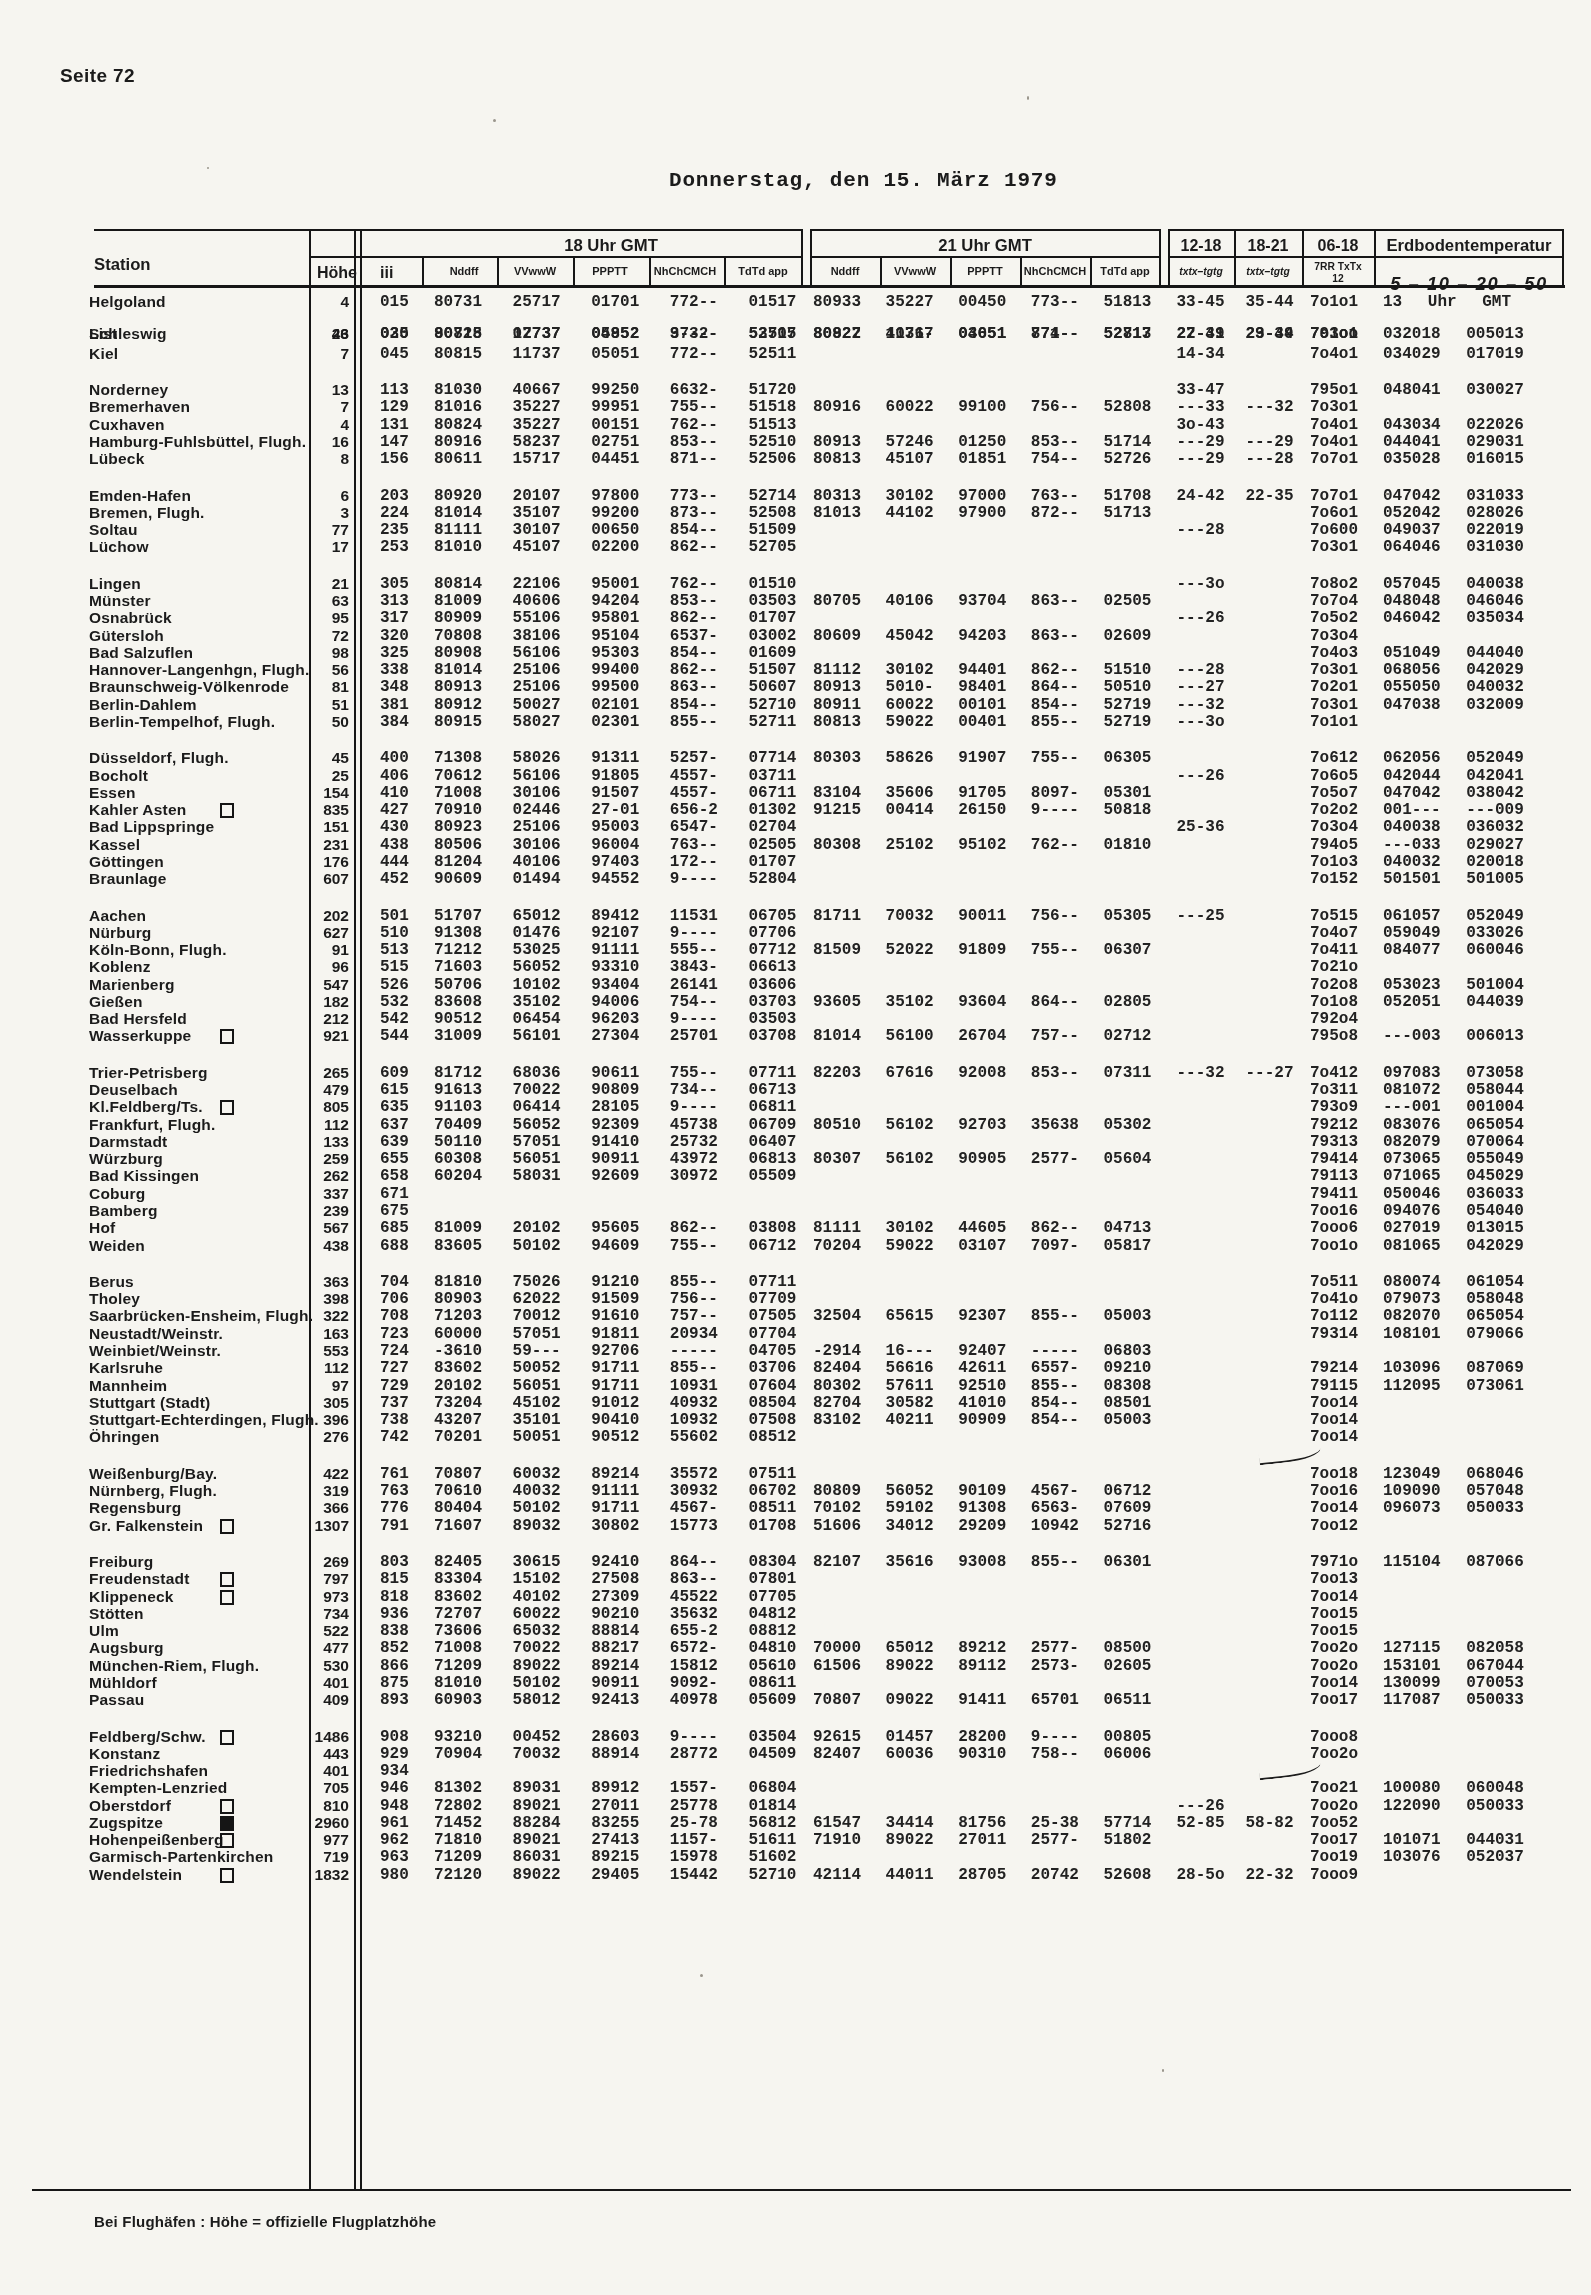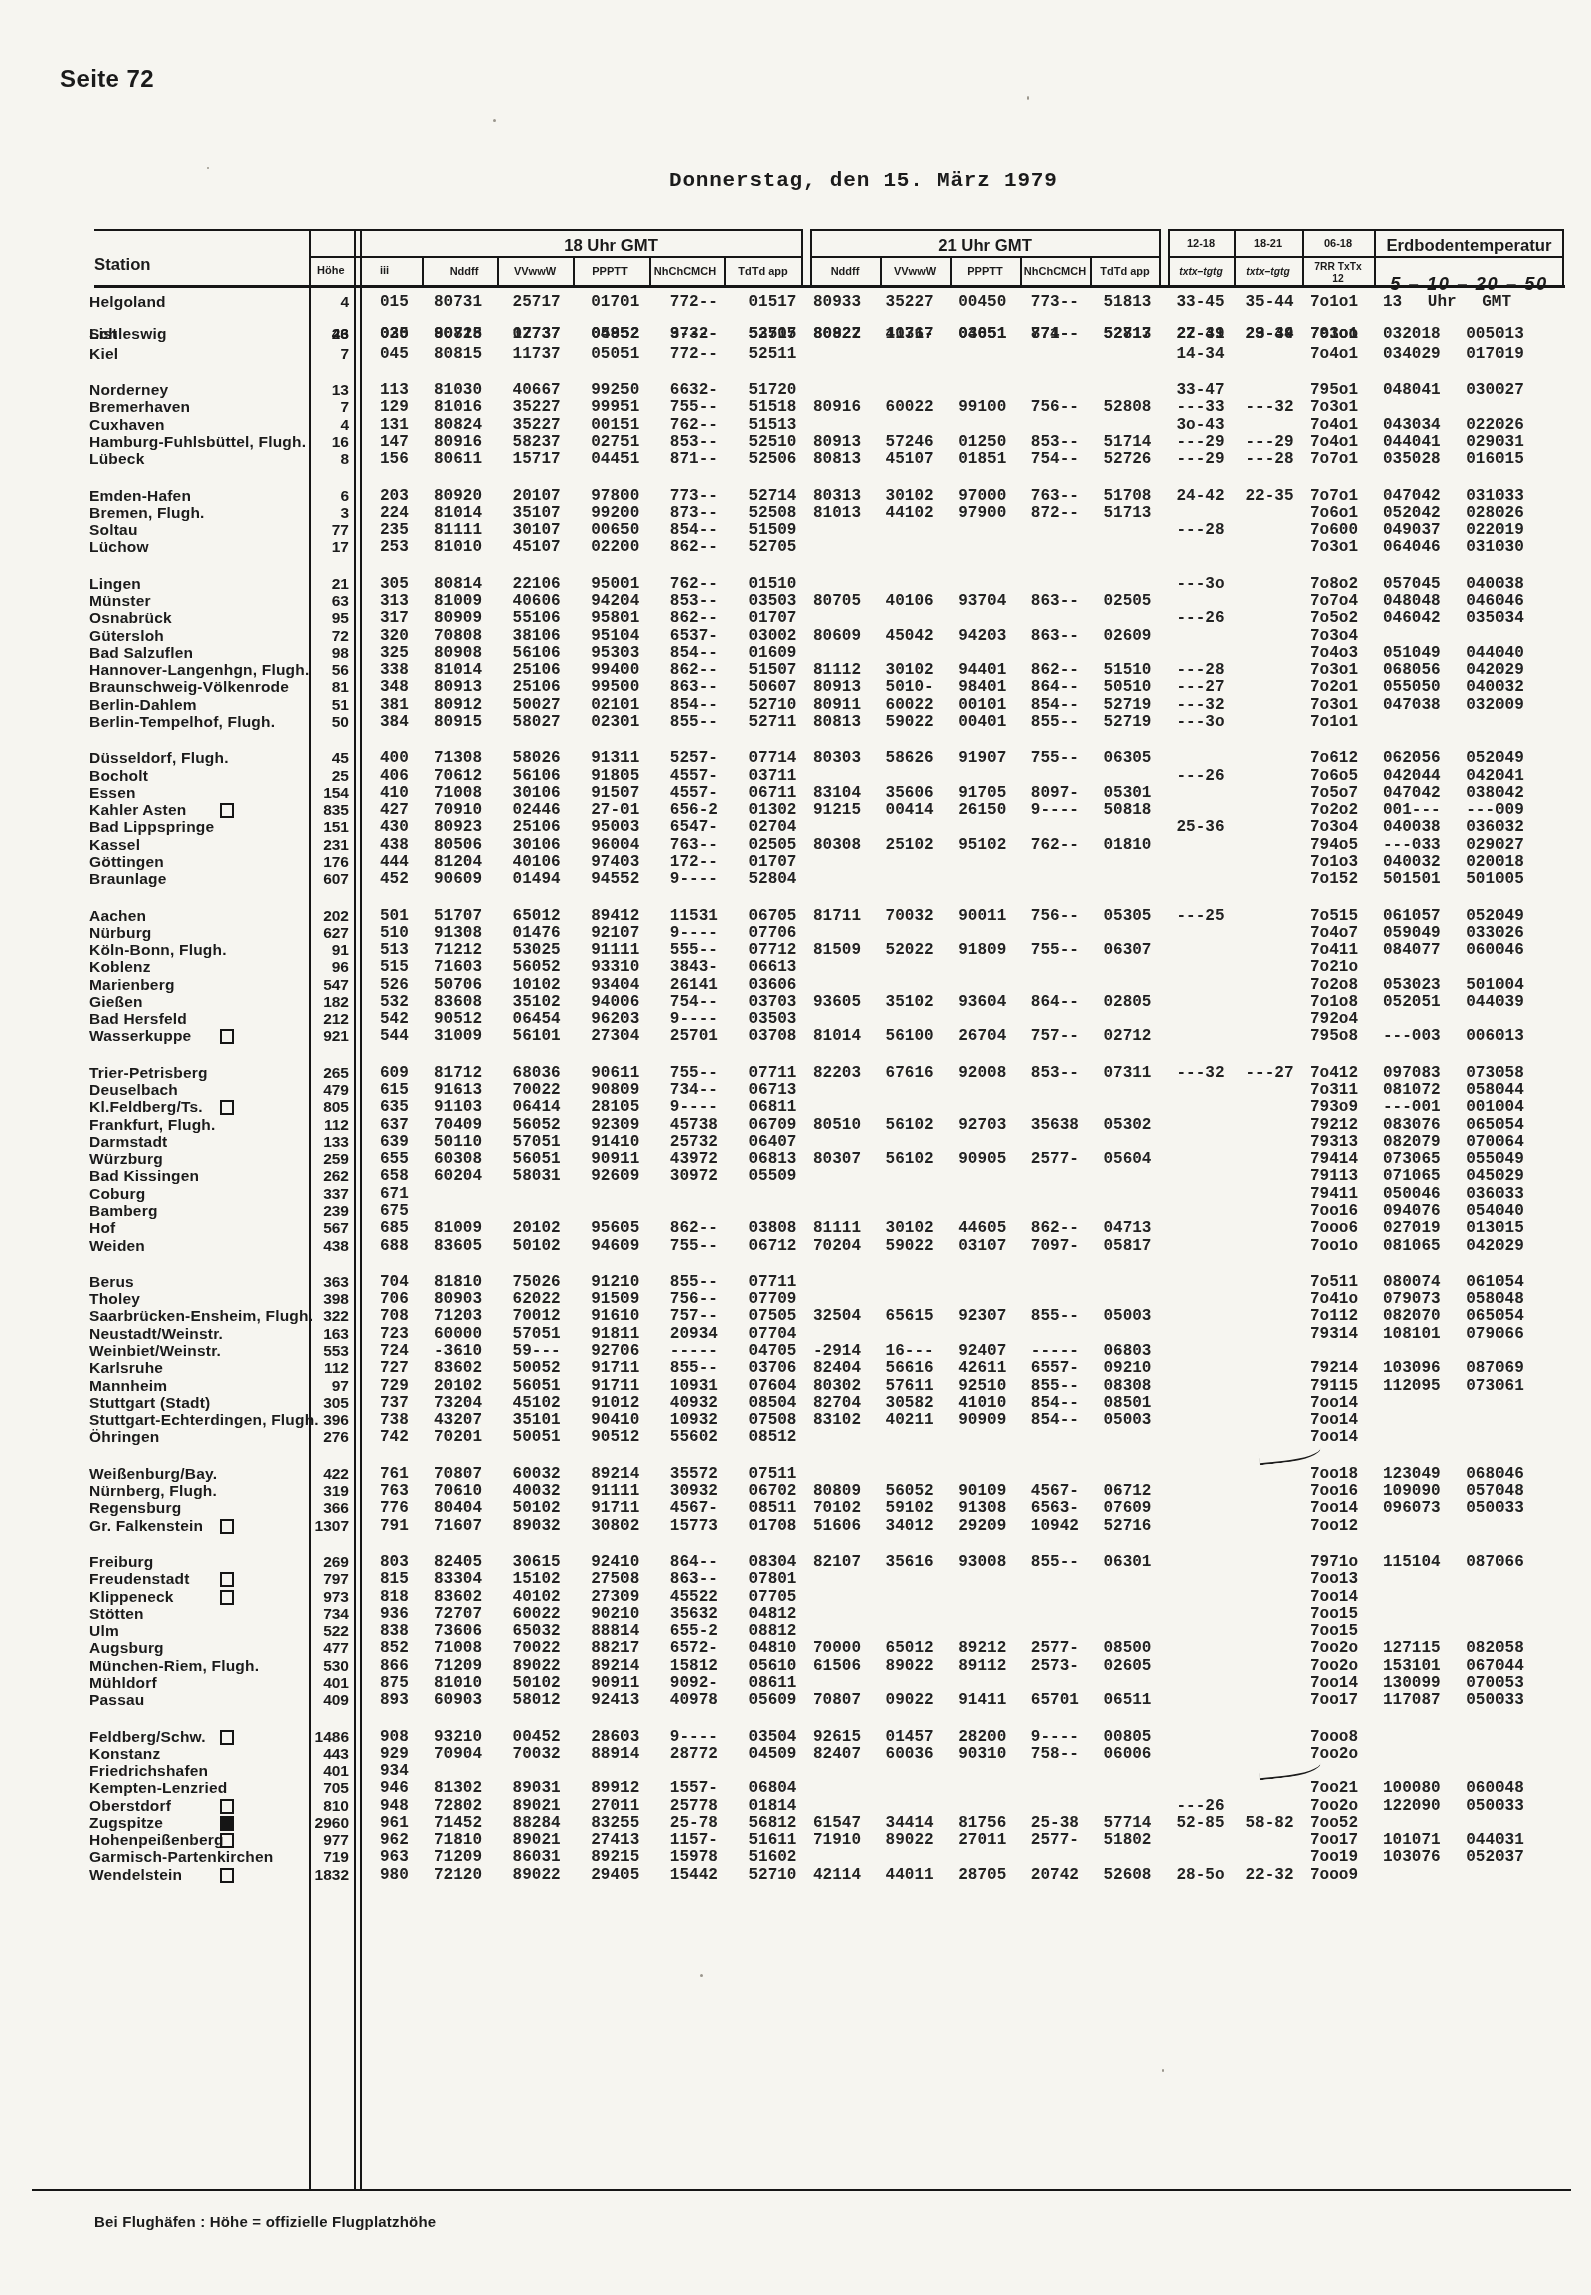--- a/index.html
+++ b/index.html
@@ -2,25 +2,25 @@
 <html style="font-size:12.7px"><head>
 <meta charset="utf-8">
 <style>
   html,body{margin:0;padding:0;background:#e8e6e0;}
   .page{position:relative;width:1592px;height:2295px;background:#f6f5f0;overflow:hidden;
         font-family:"Liberation Sans",sans-serif;color:#1b1b1b;}
   .hline{position:absolute;background:#161616;}
   .vline{position:absolute;background:#161616;}
   .lab{position:absolute;font-weight:bold;white-space:nowrap;}
   .ctr{transform:translateX(-50%);}
-  .page-label{left:60px;top:65px;font-size:24px;font-weight:bold;letter-spacing:0.4px;}
+  .page-label{left:60px;top:65px;font-size:19px;font-weight:bold;letter-spacing:0.4px;}
   .doc-title{left:669px;top:169px;font-family:"Liberation Mono",monospace;font-weight:bold;
              font-size:21px;letter-spacing:0.8px;}
   .h-big{font-size:16.7px;}
-  .h-med{font-size:11px;}
+  .h-med{font-size:16px;}
   .h-sml{font-size:11px;}
   .h-sub{font-size:10.3px;font-style:italic;}
   .erdsub{font-size:18.3px;font-style:italic;letter-spacing:1.6px;}
   .row{position:absolute;left:0;width:1592px;height:17.5px;white-space:nowrap;}
   .cell{position:absolute;top:0;white-space:nowrap;}
   .st-name{left:89px;font-weight:bold;font-size:15.5px;letter-spacing:0.2px;}
   .st-sym{left:220px;top:2.4px;width:10.3px;height:10.3px;border:2px solid #151515;}
   .st-sym.filled{background:#151515;}
   .hoehe{left:247px;width:102px;text-align:right;font-weight:bold;font-size:15.5px;}
   .mono{font-family:"Liberation Mono",monospace;font-weight:bold;font-size:16px;color:#222;}

